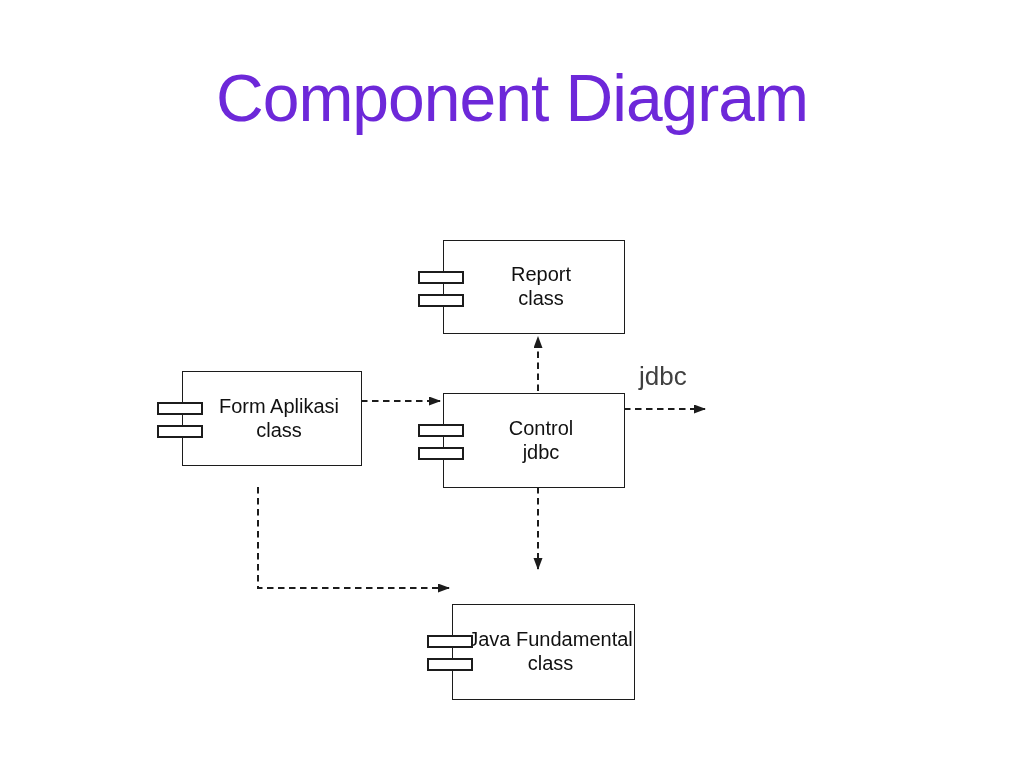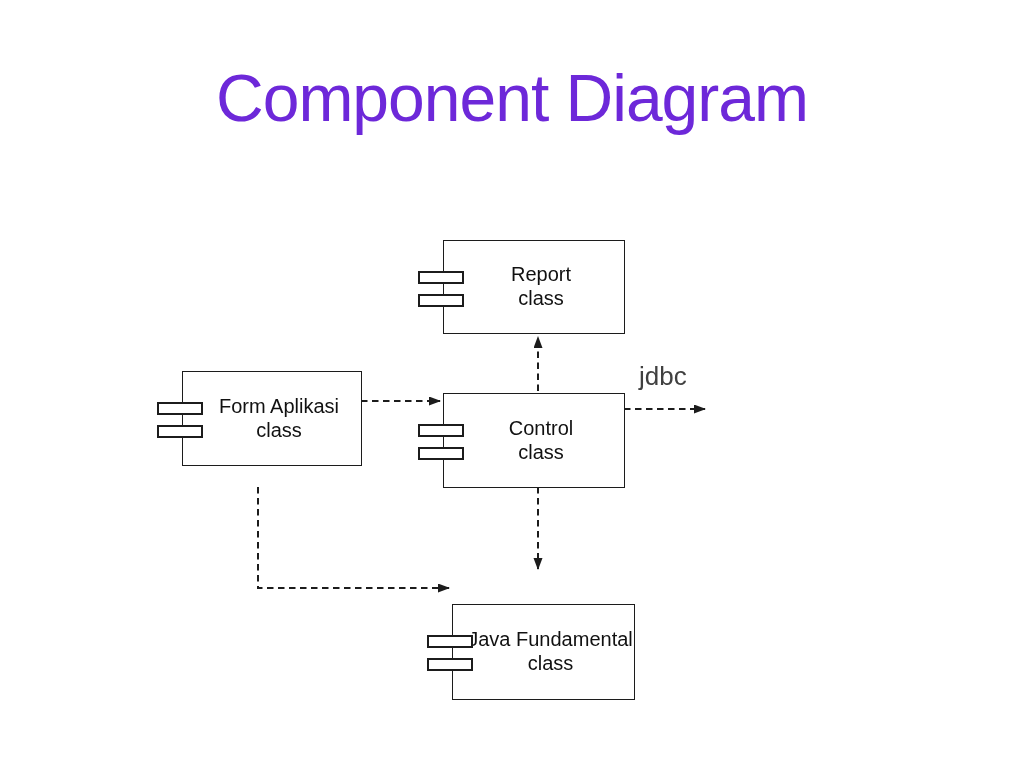--- a/index.html
+++ b/index.html
@@ -121,21 +121,21 @@
     <div class="tab t1"></div>
     <div class="tab t2"></div>
     <div class="component-label">Form Aplikasi
 class</div>
   </div>
 
   <div class="component" id="comp-control">
     <div class="tab t1"></div>
     <div class="tab t2"></div>
     <div class="component-label">Control
-class</div>
+jdbc</div>
   </div>
 
 
   <div class="component" id="comp-java">
     <div class="tab t1"></div>
     <div class="tab t2"></div>
     <div class="component-label">Java Fundamental
 class</div>
   </div>
 

